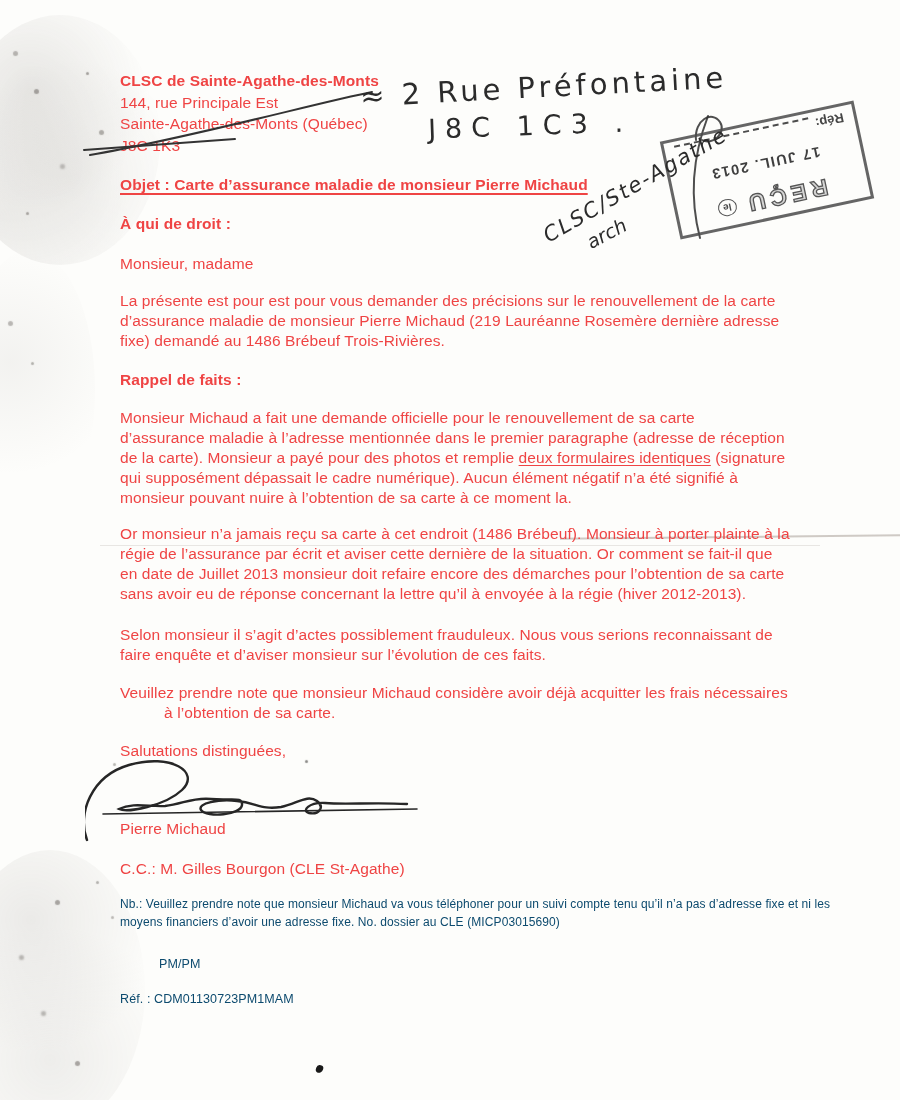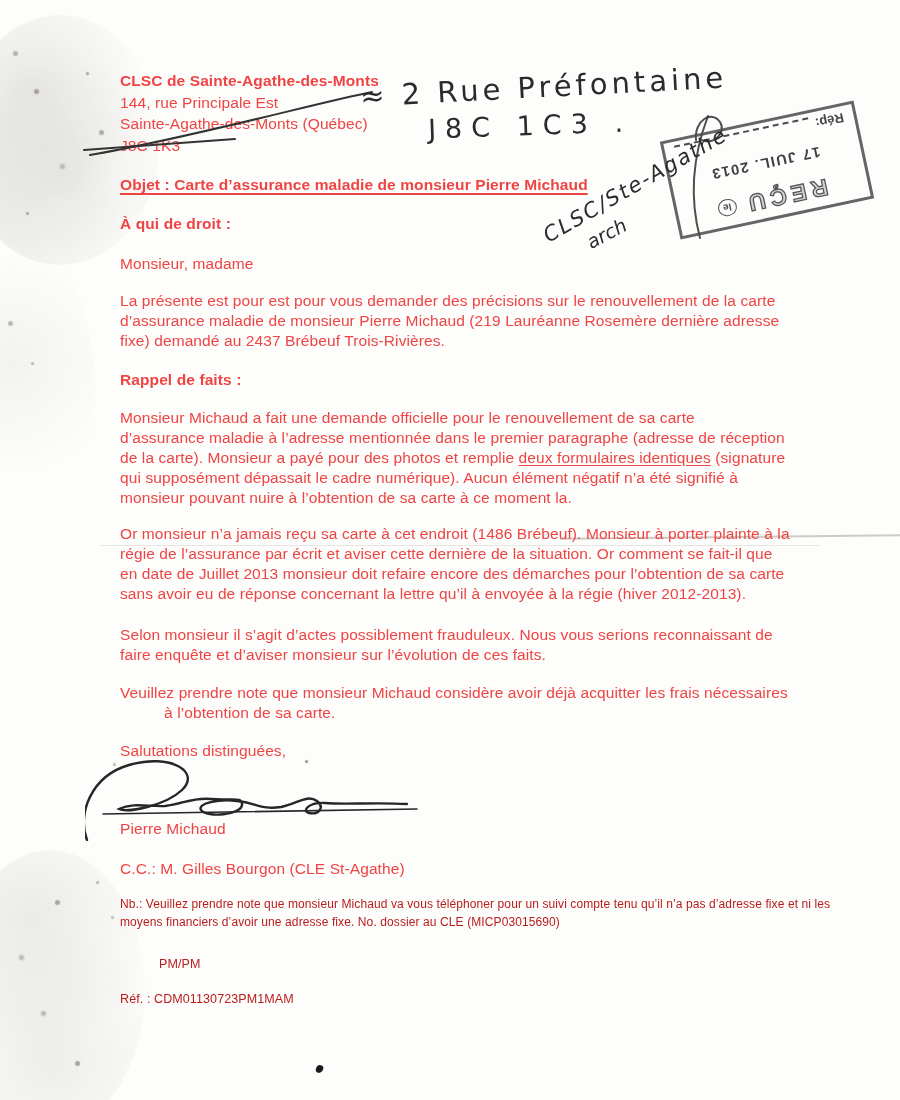--- a/index.html
+++ b/index.html
@@ -6,21 +6,21 @@
   .page{
     position:relative;width:900px;height:1100px;margin:0 auto;
     background:#fdfdfb;overflow:hidden;
     font-family:"Liberation Sans",sans-serif;color:#1c1c1c;
   }
   .abs{position:absolute;white-space:nowrap;}
   .ln{position:absolute;left:120px;white-space:nowrap;font-size:15.5px;letter-spacing:.1px;color:#ef4444;}
   .bold{font-weight:700;}
   .usub{text-decoration:underline;text-underline-offset:3px;text-decoration-thickness:1.5px;}
   .uin{text-decoration:underline;text-underline-offset:2px;text-align:center;}
-  .small{font-size:12px;color:#b91c1c;}
+  .small{font-size:12px;color:#0c4a6e;}
   
   .hand{font-family:"DejaVu Sans",sans-serif;color:#2b2b2b;}
   .hw-addr1{left:360px;top:70px;font-size:29px;letter-spacing:4px;transform:rotate(-3deg);}
   .hw-addr2{left:428px;top:110px;font-size:27px;letter-spacing:9px;transform:rotate(-2deg);}
   .hw-note{left:545px;top:225px;font-size:21px;font-style:italic;letter-spacing:2px;transform:rotate(-30deg);transform-origin:0 50%;}
   .hw-note2{left:588px;top:232px;font-size:19px;font-style:italic;transform:rotate(-28deg);transform-origin:0 50%;}
   
   .stamp{
     left:668px;top:120px;width:198px;height:100px;
     border:3px solid rgba(74,74,74,.85);
@@ -116,21 +116,21 @@
 
   <div class="abs hand hw-note">CLSC/Ste-Agathe</div>
   <div class="abs hand hw-note2">arch</div>
 
   <div class="ln bold usub" style="top:176px;">Objet : Carte d’assurance maladie de monsieur Pierre Michaud</div>
   <div class="ln bold" style="top:215px;">À qui de droit :</div>
   <div class="ln" style="top:255px;">Monsieur, madame</div>
 
   <div class="ln" style="top:292px;">La présente est pour est pour vous demander des précisions sur le renouvellement de la carte</div>
   <div class="ln" style="top:312px;">d’assurance maladie de monsieur Pierre Michaud (219 Lauréanne Rosemère dernière adresse</div>
-  <div class="ln" style="top:332px;">fixe) demandé au 2437 Brébeuf Trois-Rivières.</div>
+  <div class="ln" style="top:332px;">fixe) demandé au 1486 Brébeuf Trois-Rivières.</div>
 
   <div class="ln bold" style="top:371px;">Rappel de faits :</div>
 
   <div class="ln" style="top:429px;">d’assurance maladie à l’adresse mentionnée dans le premier paragraphe (adresse de réception</div>
   <div class="ln" style="top:409px;">Monsieur Michaud a fait une demande officielle pour le renouvellement de sa carte</div>
   <div class="ln" style="top:449px;"><span>de la carte). Monsieur a payé pour des photos et remplie </span><span class="uin">deux formulaires identiques</span><span> (signature</span></div>
   <div class="ln" style="top:469px;">qui supposément dépassait le cadre numérique). Aucun élément négatif n’a été signifié à</div>
   <div class="ln" style="top:489px;">monsieur pouvant nuire à l’obtention de sa carte à ce moment la.</div>
 
   <div class="ln" style="top:525px;">Or monsieur n’a jamais reçu sa carte à cet endroit (1486 Brébeuf). Monsieur à porter plainte à la</div>

